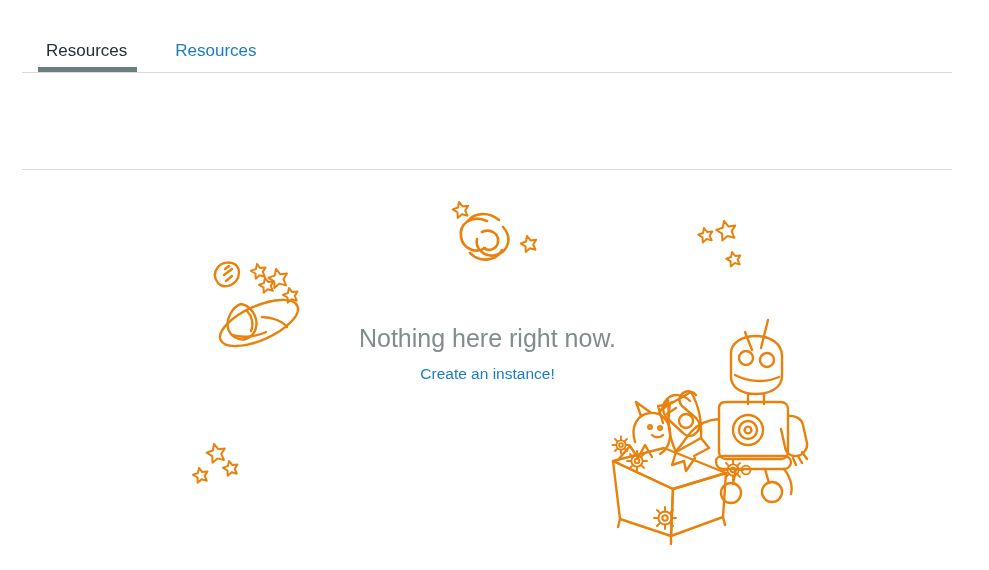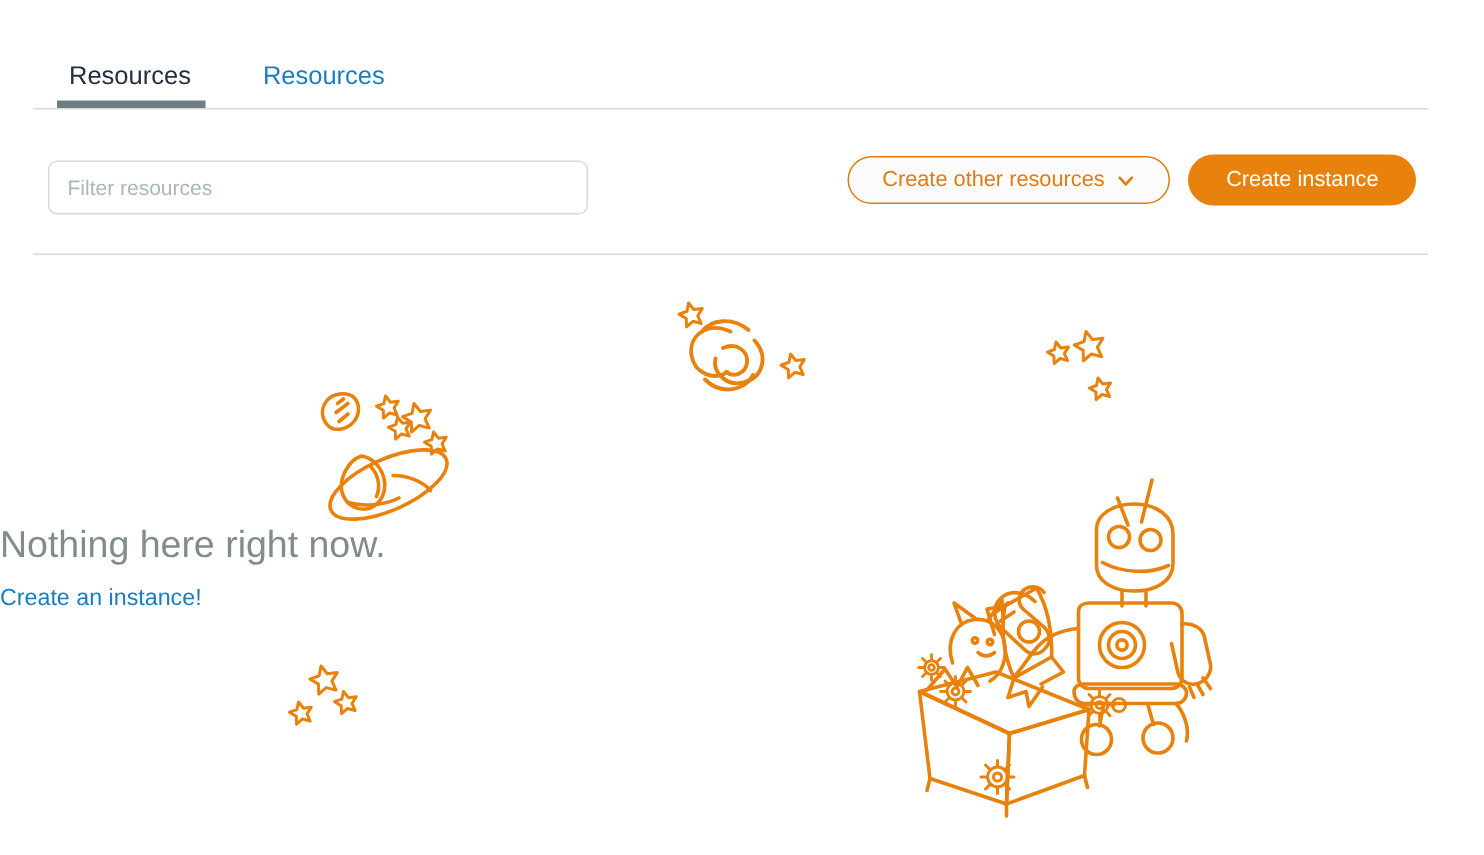--- a/index.html
+++ b/index.html
@@ -141,22 +141,23 @@
   .empty {
     position: absolute;
     left: 0;
     top: 180px;
     width: 975px;
     height: 390px;
   }
   .empty-text {
     position: absolute;
     left: 0;
-    top: 168px;
+    top: 143px;
     width: 975px;
+    text-align: center;
   }
   .empty-title {
     font-size: 25px;
     line-height: 30px;
     color: #818c8d;
     font-weight: 400;
   }
   .empty-link {
     display: inline-block;
     margin-top: 11px;
@@ -185,37 +186,20 @@
       <div class="tab active">
         <span>Resources</span>
       </div>
       <div class="tab inactive">
         <span>Resources</span>
       </div>
     </div>
   </div>
   <div class="rule rule-tabs"></div>
 
-  <div class="toolbar">
-    <input class="filter-input" type="text" placeholder="Filter resources" value="" style="">
-
-    <div class="btn-group">
-      <div class="btn btn-secondary">
-        <span>Create other resources</span>
-        <span class="chev">
-          <svg viewBox="0 0 16 16" width="13" height="13" aria-hidden="true">
-            <path d="M3 5.5 L8 11 L13 5.5" fill="none" stroke="#e07c16" stroke-width="2.2" stroke-linecap="round" stroke-linejoin="round"></path>
-          </svg>
-        </span>
-      </div>
-      <div class="btn btn-primary">
-        <span>Create instance</span>
-      </div>
-    </div>
-  </div>
   <div class="rule rule-toolbar"></div>
 
   <div class="empty">
 
     <svg class="art" viewBox="0 0 975 390">
       <g fill="none" stroke="#e8820c" stroke-width="2.4" stroke-linecap="round" stroke-linejoin="round">
 
         <g stroke-width="2.6">
           <path d="M487 41 C 471 34, 459 44, 461 57 C 463 69, 476 74, 485 68"></path>
           <path d="M503 47 C 513 58, 508 72, 496 75 C 484 78, 475 68, 477 59"></path>

